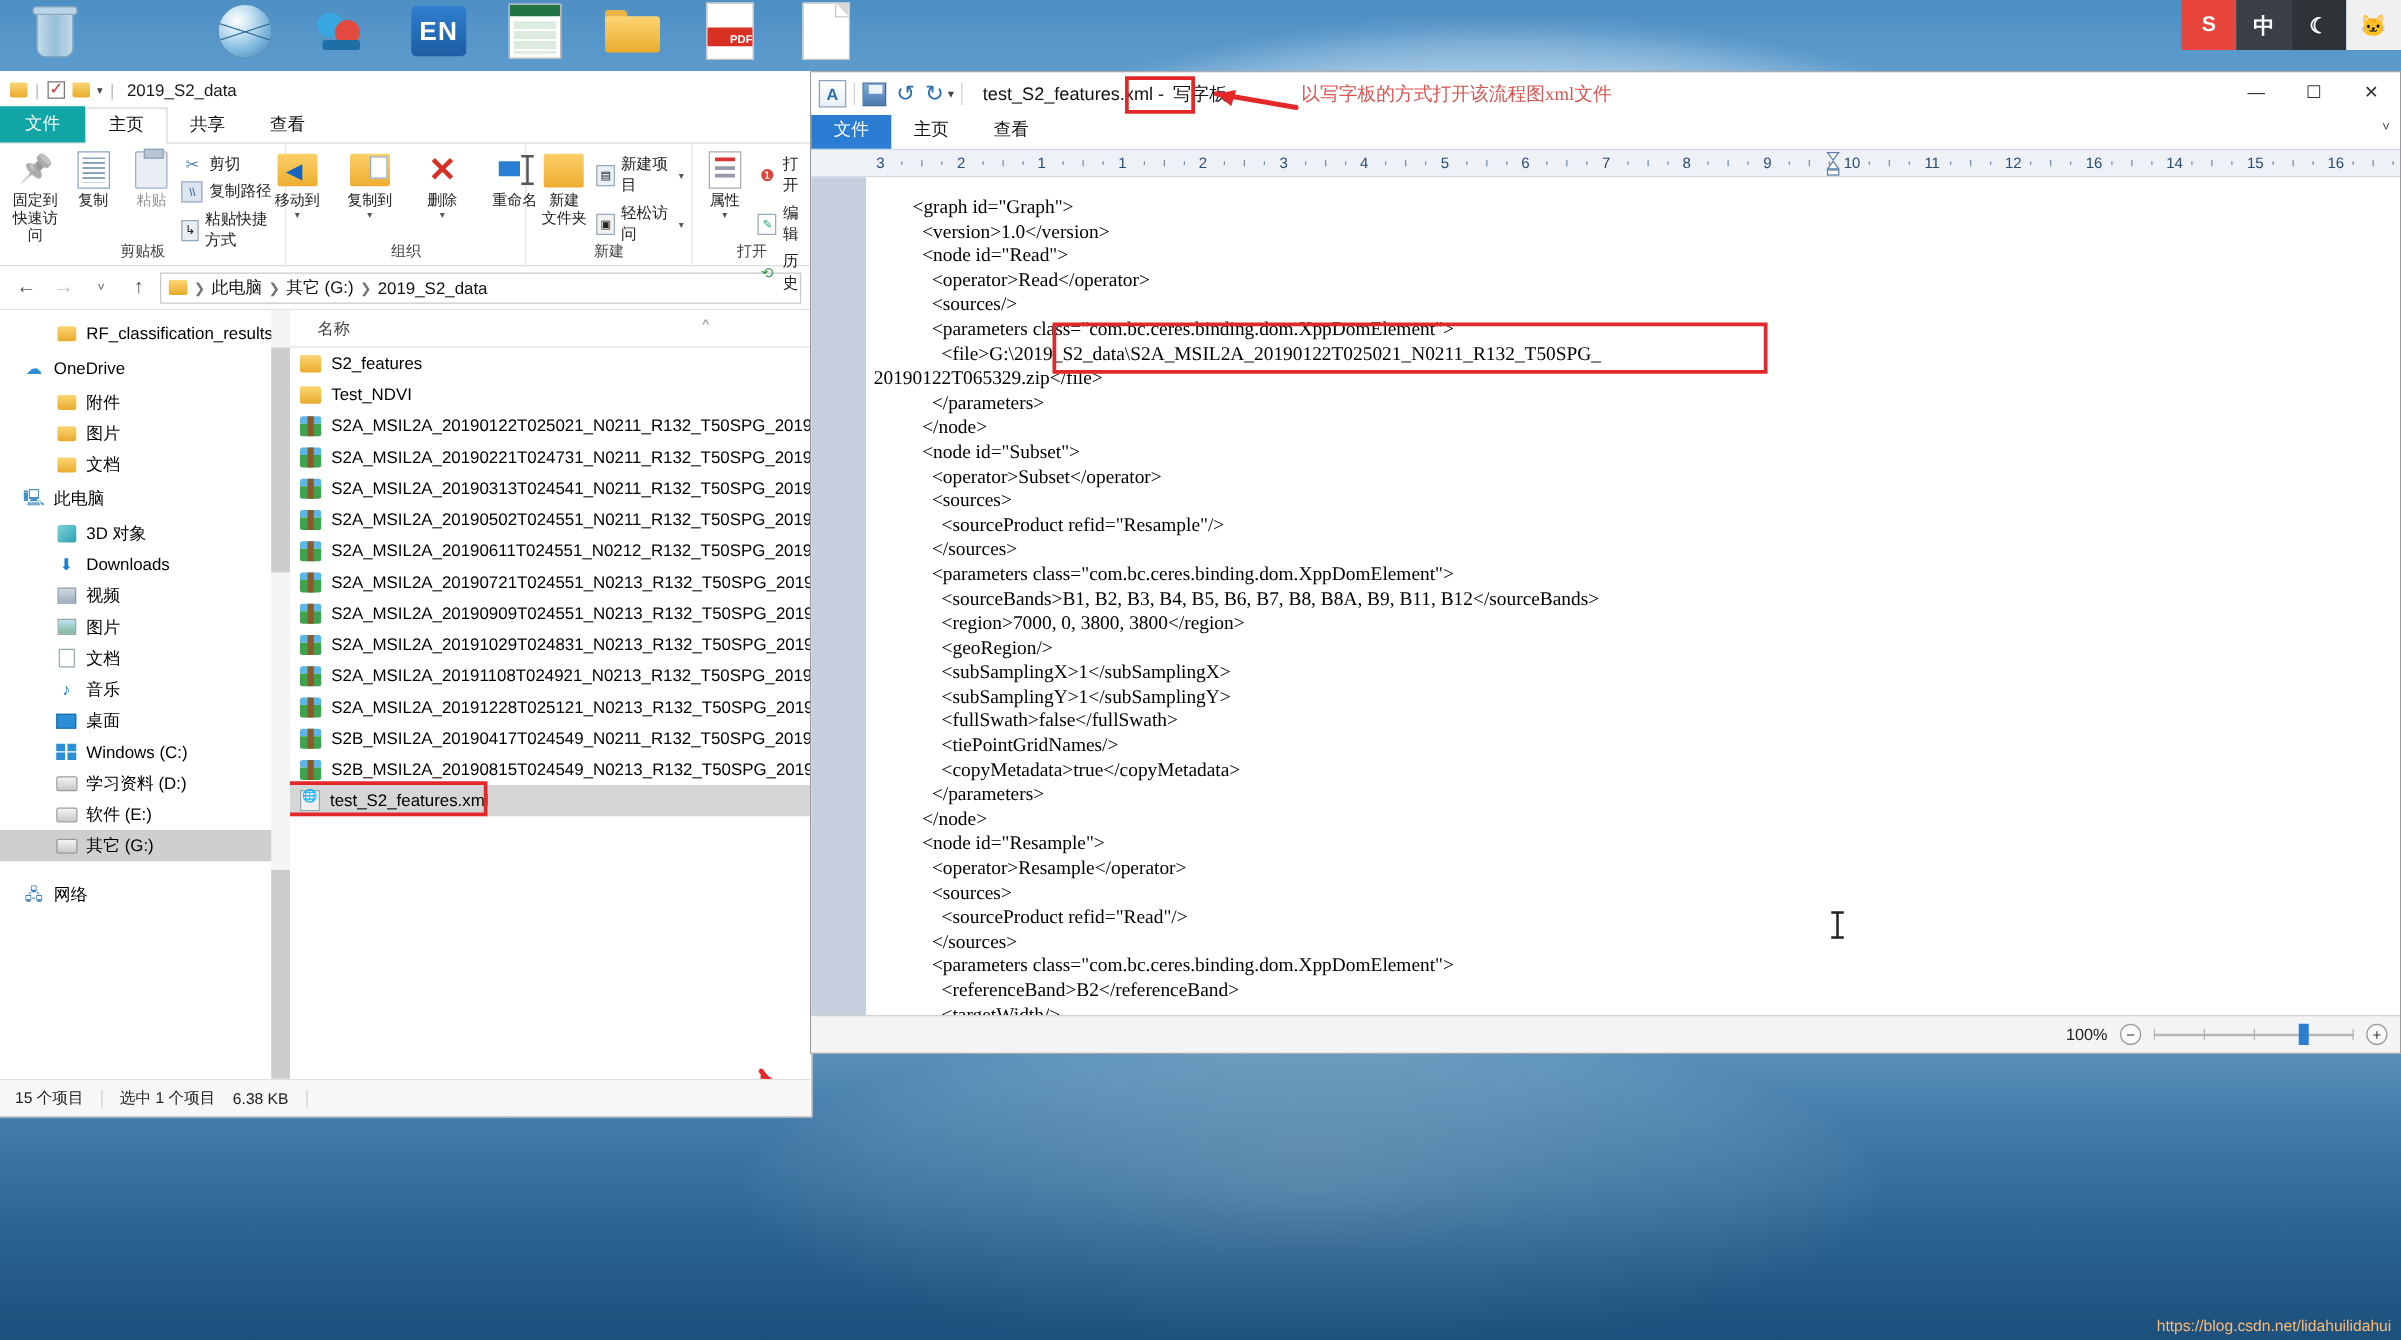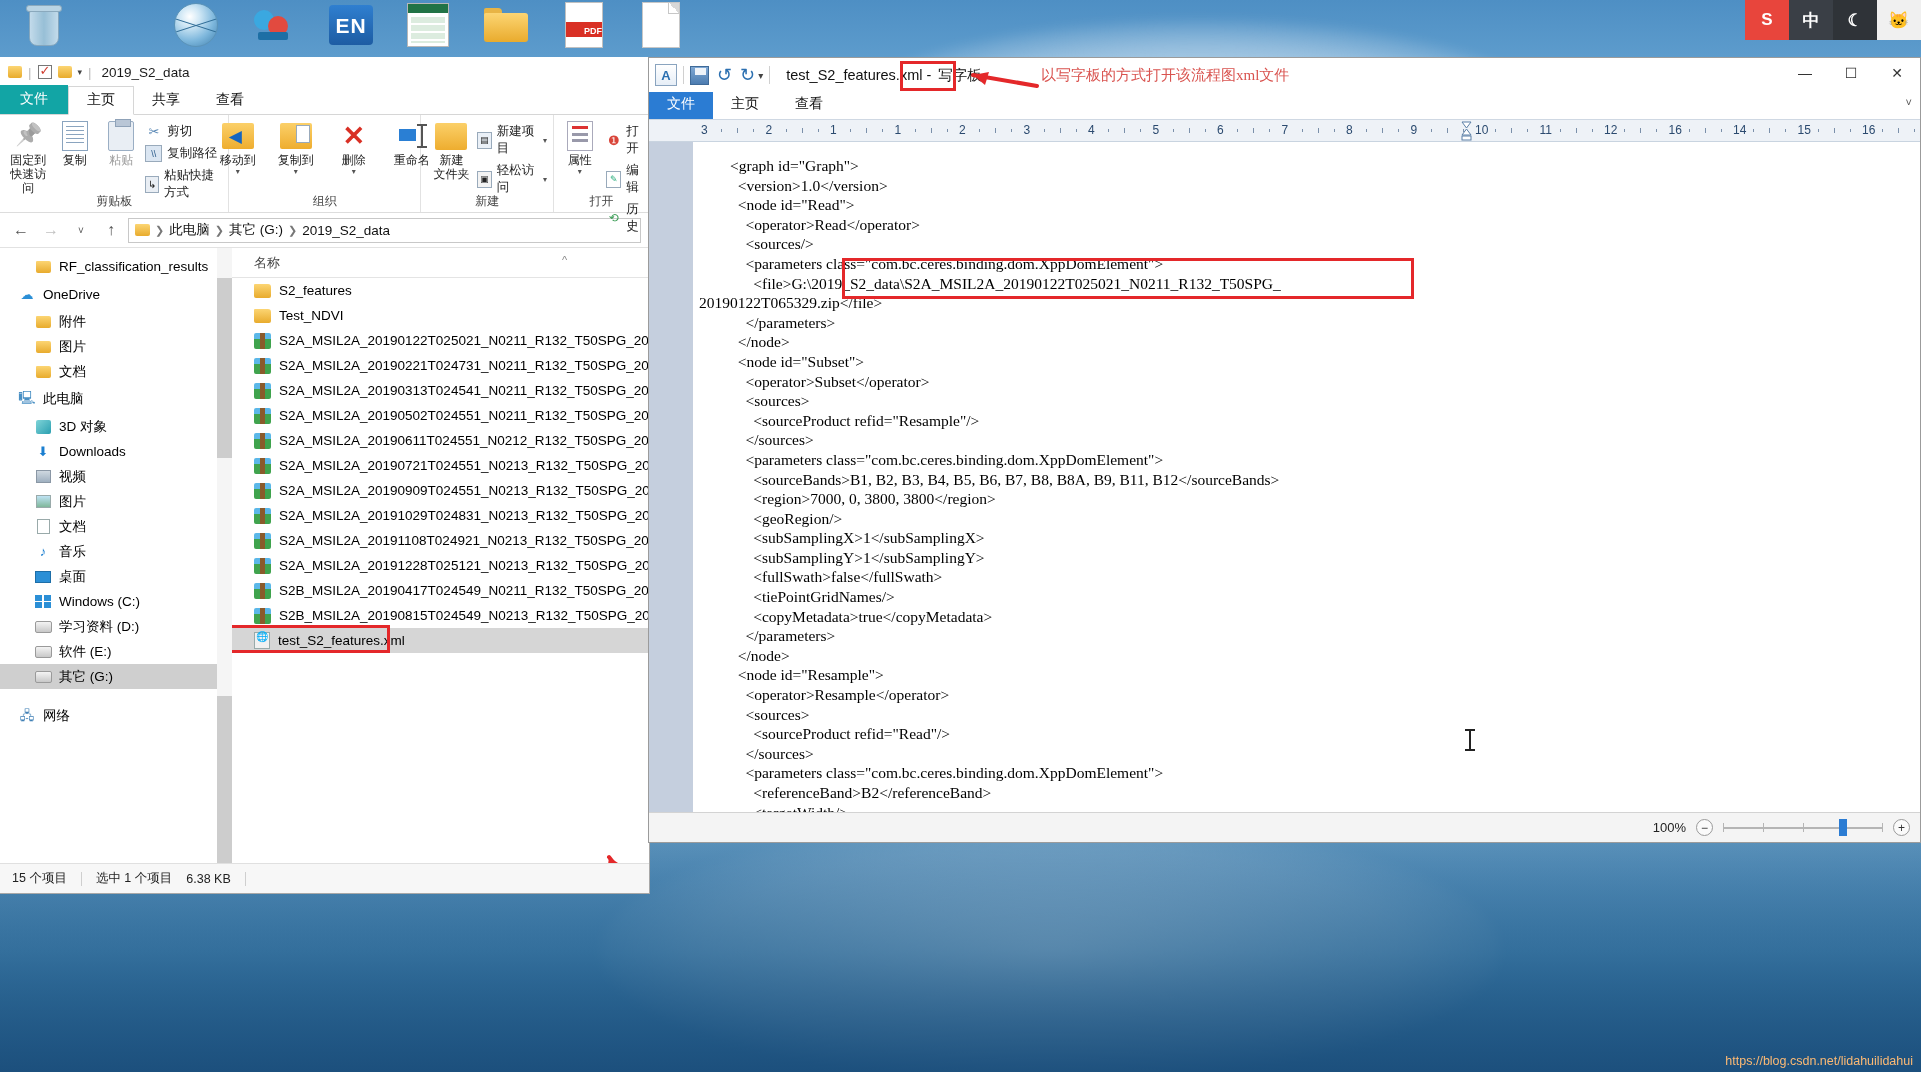--- a/index.html
+++ b/index.html
@@ -175,21 +175,21 @@
   }
   #addrbar .sep { color:#777; font-size:11px; }
   #addrbar .af { width:15px; height:12px; background:linear-gradient(#fcd573,#e8ab2d); border-radius:1px 2px 2px 2px; }
 
   #exp-body { flex:1; display:flex; min-height:0; border-top:1px solid #e2e2e2; }
   #exp-tree {
     width:232px; background:#fff; overflow:hidden; position:relative;
     font-size:13.5px; padding-top:6px;
   }
   .titem { height:25px; display:flex; align-items:center; gap:7px; padding-left:18px; white-space:nowrap; }
-  .titem.indent1 { padding-left:34px; }
+  .titem.indent1 { padding-left:44px; }
   .titem.sel { background:#cfcfcf; }
   .titem .ti { width:18px; height:17px; display:flex; align-items:center; justify-content:center; font-size:13px; }
   .tfolder { width:15px; height:12px; background:linear-gradient(#fcd573,#e8ab2d); border-radius:1px 2px 2px 2px; }
   .tcloud { color:#2b8fd6; font-size:15px; }
   .tpc { color:#4a90c4; font-size:14px; }
   .t3d { width:15px; height:14px; background:linear-gradient(135deg,#7fd4d8,#2b9fb0); border-radius:2px; }
   .tdl { color:#1b7fd0; font-size:15px; }
   .tvid { width:15px; height:13px; background:linear-gradient(#cfd8e0,#9fb0c0); border:1px solid #8a97a5; }
   .tpic { width:15px; height:13px; background:linear-gradient(#bfe3f4,#7fb79a); border:1px solid #9aa; }
   .tdocf { width:13px; height:15px; background:#fff; border:1px solid #9aa; }
@@ -204,21 +204,21 @@
   .tnet { color:#3f7fb5; font-size:14px; }
 
   #tree-scroll { position:absolute; right:0; top:0; width:15px; height:100%; background:#f5f5f5; }
   #tree-thumb { position:absolute; left:0; top:30px; width:15px; height:180px; background:#cdcdcd; }
   #tree-thumb2 { position:absolute; left:0; top:448px; width:15px; height:250px; background:#cdcdcd; }
 
   #exp-files { flex:1; background:#fff; position:relative; overflow:hidden; }
   #files-head { height:30px; border-bottom:1px solid #e4e4e4; display:flex; align-items:center;
     padding-left:22px; font-size:13px; color:#444; position:relative; }
   #files-head .sortcaret { position:absolute; left:330px; top:6px; color:#888; font-size:11px; }
-  .fitem { height:25px; display:flex; align-items:center; gap:8px; padding-left:22px; font-size:13.5px;
+  .fitem { height:25px; display:flex; align-items:center; gap:8px; padding-left:8px; font-size:13.5px;
     white-space:nowrap; position:relative; }
   .fitem.sel { background:#d6d6d6; }
   .ffolder { width:17px; height:14px; background:linear-gradient(#fcd573,#e8ab2d); border-radius:1px 3px 2px 2px; flex:none; }
   .fzip { width:17px; height:16px; flex:none; position:relative; }
   .fzip .tp { position:absolute; left:0; top:0; width:17px; height:6px; background:#5bb7e8; border-radius:2px 2px 0 0; }
   .fzip .bt { position:absolute; left:0; top:6px; width:17px; height:10px; background:#3fa34d; border-radius:0 0 2px 2px; }
   .fzip .st { position:absolute; left:6px; top:0; width:5px; height:16px; background:#8a5a2b; }
   .fxml { width:16px; height:17px; flex:none; background:#f1f1f1; border:1px solid #9aa; position:relative; }
   .fxml:after { content:"🌐"; position:absolute; left:1px; top:-2px; font-size:10px; }
 

